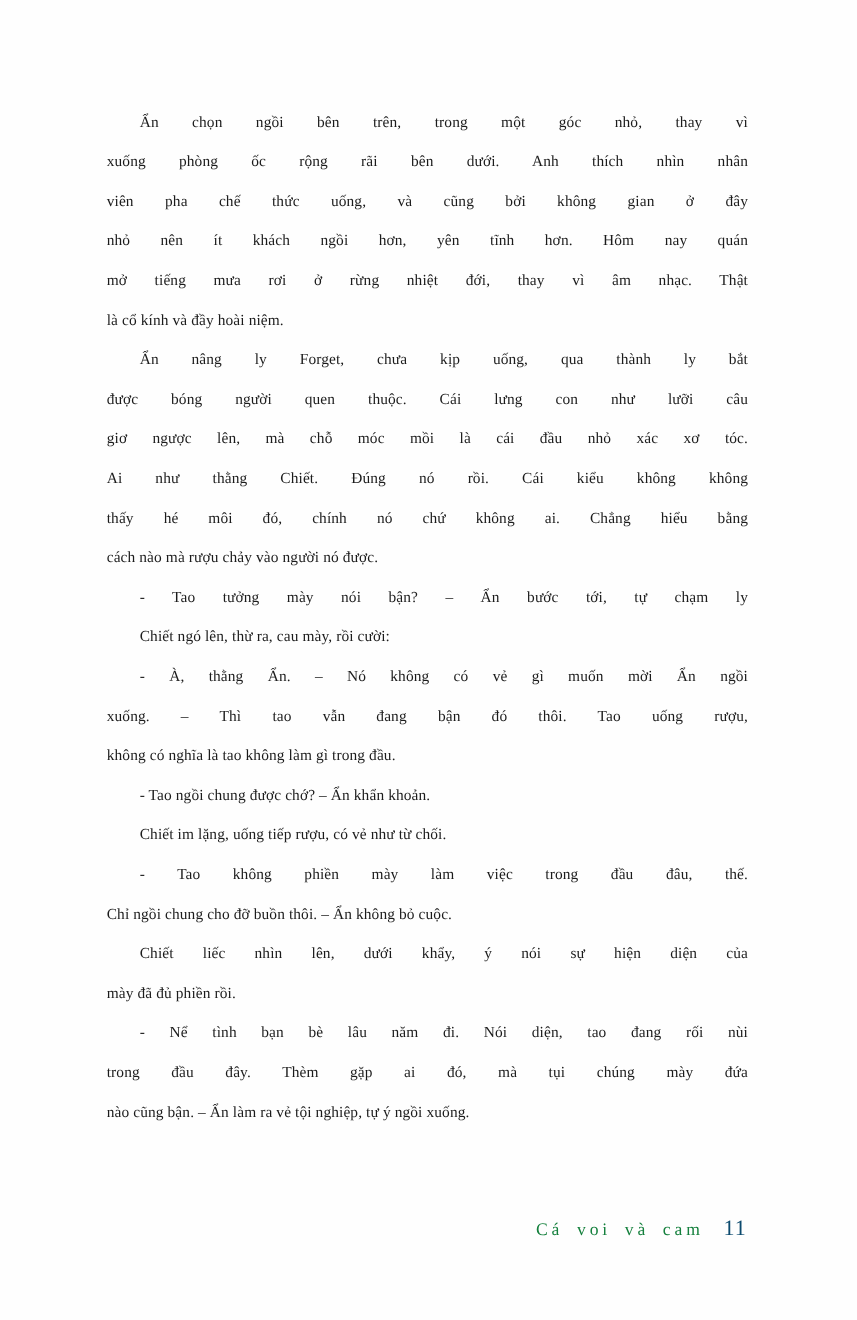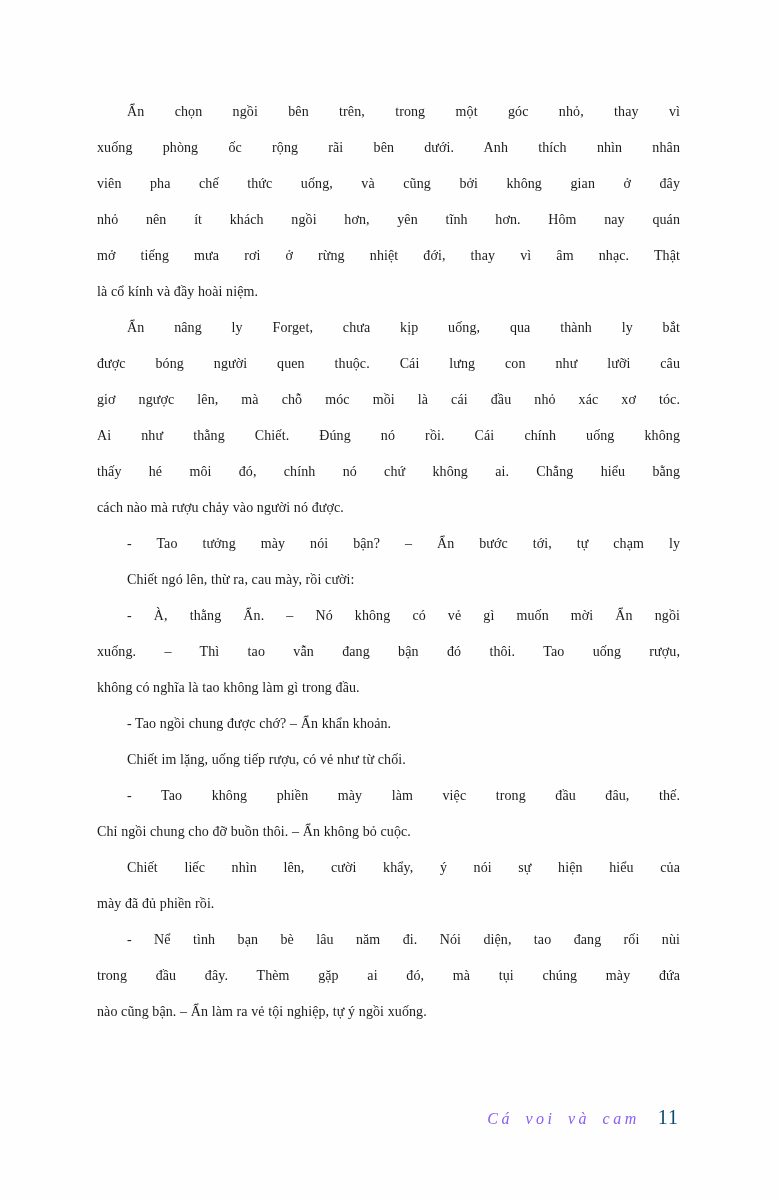--- a/index.html
+++ b/index.html
@@ -45,25 +45,24 @@
   }
   .footer {
     position: absolute;
     top: 1106px;
     right: 100px;
     display: flex;
     align-items: baseline;
     gap: 18px;
   }
   .running-title {
-    font-style: italic;
     font-size: 16px;
     letter-spacing: 3.5px;
     word-spacing: 5px;
-    color: #8b5cf6;
+    color: #15803d;
   }
   .page-number {
     font-size: 20px;
     letter-spacing: 1px;
     color: #0c4a6e;
   }
 </style>
 </head>
 <body>
 
@@ -75,21 +74,21 @@
         <div class="line">xuống phòng ốc rộng rãi bên dưới. Anh thích nhìn nhân</div>
         <div class="line">viên pha chế thức uống, và cũng bởi không gian ở đây</div>
         <div class="line">nhỏ nên ít khách ngồi hơn, yên tĩnh hơn. Hôm nay quán</div>
         <div class="line">mở tiếng mưa rơi ở rừng nhiệt đới, thay vì âm nhạc. Thật</div>
         <div class="line last">là cổ kính và đầy hoài niệm.</div>
       </div>
       <div class="paragraph">
         <div class="line first">Ẩn nâng ly Forget, chưa kịp uống, qua thành ly bắt</div>
         <div class="line">được bóng người quen thuộc. Cái lưng con như lưỡi câu</div>
         <div class="line">giơ ngược lên, mà chỗ móc mồi là cái đầu nhỏ xác xơ tóc.</div>
-        <div class="line">Ai như thằng Chiết. Đúng nó rồi. Cái chính uống không</div>
+        <div class="line">Ai như thằng Chiết. Đúng nó rồi. Cái kiểu không không</div>
         <div class="line">thấy hé môi đó, chính nó chứ không ai. Chẳng hiểu bằng</div>
         <div class="line last">cách nào mà rượu chảy vào người nó được.</div>
       </div>
       <div class="paragraph">
         <div class="line first">- Tao tưởng mày nói bận? – Ẩn bước tới, tự chạm ly</div>
       </div>
       <div class="paragraph">
         <div class="line first last">Chiết ngó lên, thừ ra, cau mày, rồi cười:</div>
       </div>
       <div class="paragraph">
@@ -101,21 +100,21 @@
         <div class="line first last">- Tao ngồi chung được chớ? – Ẩn khẩn khoản.</div>
       </div>
       <div class="paragraph">
         <div class="line first last">Chiết im lặng, uống tiếp rượu, có vẻ như từ chối.</div>
       </div>
       <div class="paragraph">
         <div class="line first">- Tao không phiền mày làm việc trong đầu đâu, thế.</div>
         <div class="line last">Chỉ ngồi chung cho đỡ buồn thôi. – Ẩn không bỏ cuộc.</div>
       </div>
       <div class="paragraph">
-        <div class="line first">Chiết liếc nhìn lên, cười khẩy, ý nói sự hiện hiểu của</div>
+        <div class="line first">Chiết liếc nhìn lên, dưới khẩy, ý nói sự hiện diện của</div>
         <div class="line last">mày đã đủ phiền rồi.</div>
       </div>
       <div class="paragraph">
         <div class="line first">- Nể tình bạn bè lâu năm đi. Nói diện, tao đang rối nùi</div>
         <div class="line">trong đầu đây. Thèm gặp ai đó, mà tụi chúng mày đứa</div>
         <div class="line last">nào cũng bận. – Ẩn làm ra vẻ tội nghiệp, tự ý ngồi xuống.</div>
       </div>
     </div>
 
   <div class="footer">

